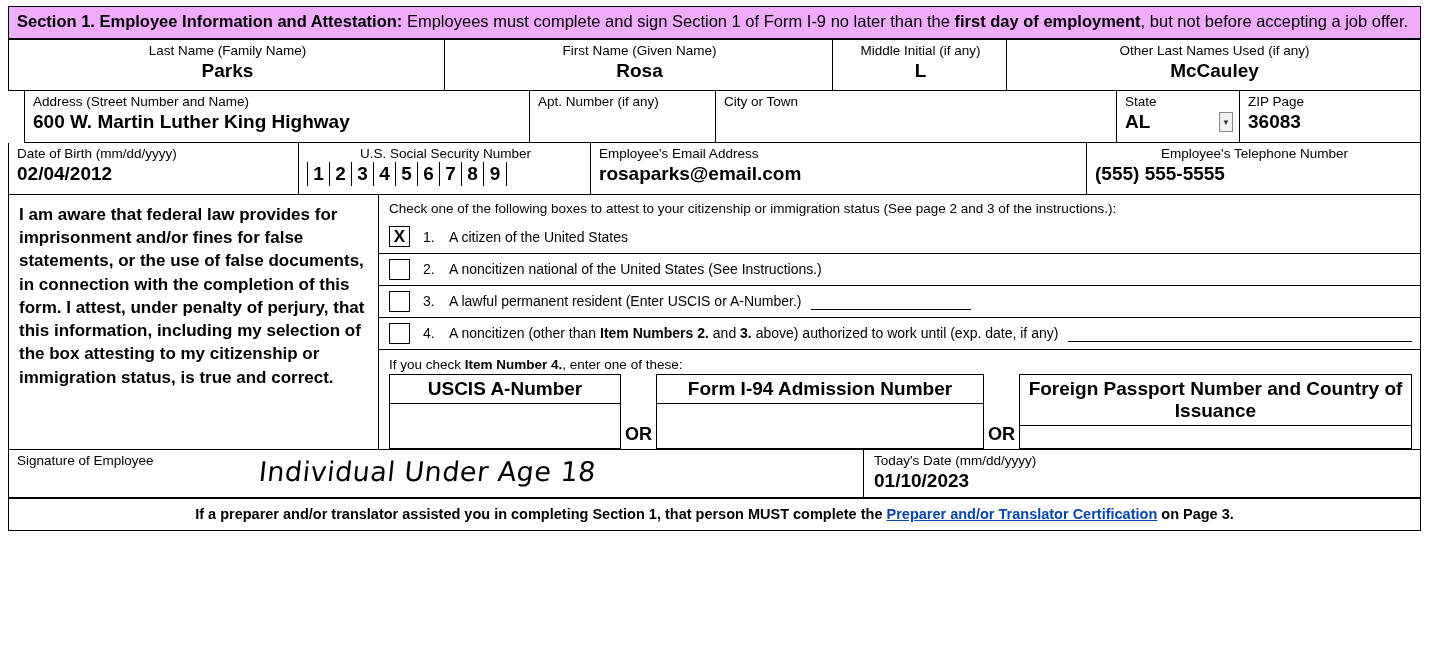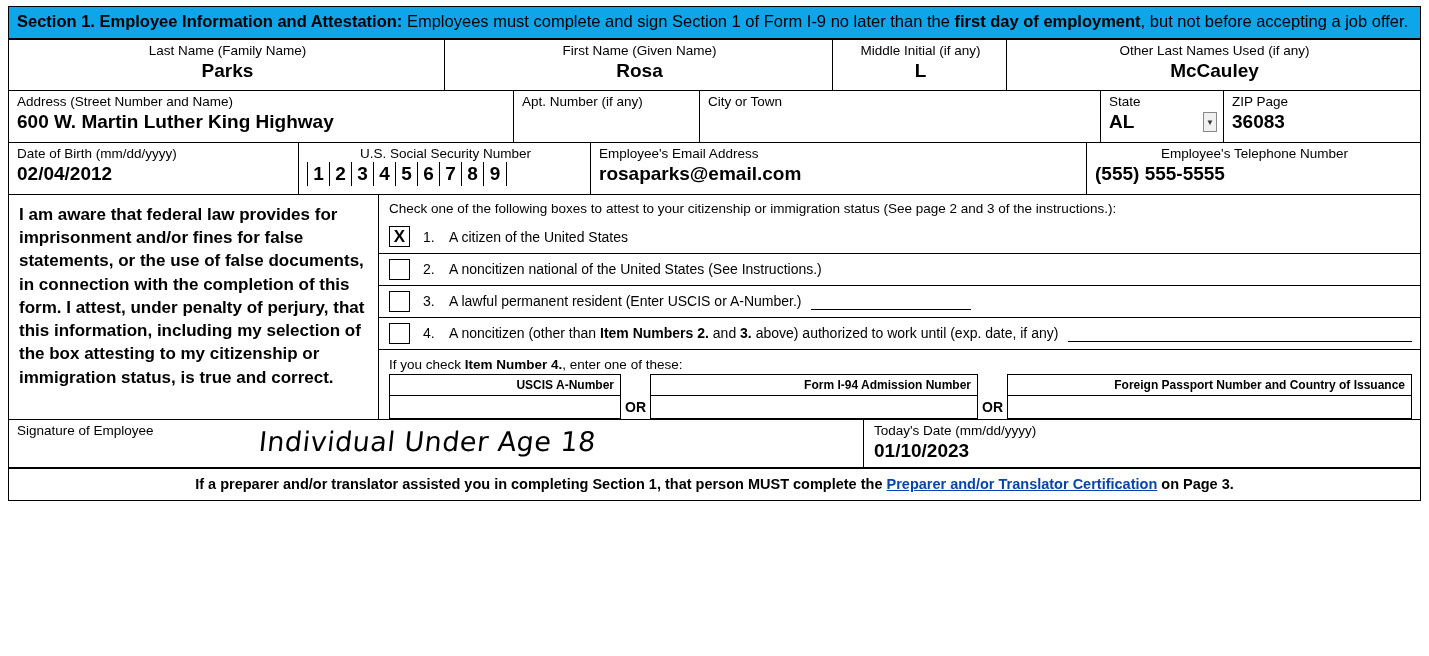--- a/index.html
+++ b/index.html
@@ -12,38 +12,38 @@
     width: 1429px;
     height: 656px;
     position: relative;
     background: #ffffff;
     padding: 6px 8px 4px 8px;
   }
 
   
   .section-header {
     border: 1px solid #000;
-    background: #0ea5e9;
+    background: #f0abfc;
     padding: 4px 8px 5px 8px;
     font-size: 16.5px;
     line-height: 1.32;
     color: #000;
   }
   .section-header b { font-weight: bold; }
 
   
   .row { display: flex; border-left: 1px solid #000; border-right: 1px solid #000; border-bottom: 1px solid #000; }
   .row.first { border-top: 1px solid #000; text-align: center; }
   .cell { border-right: 1px solid #000; padding: 3px 6px 2px 8px; position: relative; overflow: hidden; }
   .cell:last-child { border-right: none; }
   .lbl { font-size: 13.5px; color: #000; line-height: 1.15; white-space: nowrap; }
   .val { font-size: 19px; font-weight: bold; color: #000; line-height: 1.15; margin-top: 2px; }
 
   .h-name { height: 52px; }
-  .h-addr { height: 52px; }
+  .h-addr { height: 52px; margin-left: 16px; }
   .h-dob  { height: 52px; }
 
   
   .ssn-wrap { display: flex; align-items: flex-end; margin-top: 1px; }
   .ssn-digit {
     width: 22px; text-align: center;
     font-size: 19px; font-weight: bold;
     border-right: 1px solid #000;
     height: 24px; line-height: 24px;
   }
@@ -80,23 +80,23 @@
   .cb-text { font-size: 14px; }
   .cb-text b { font-weight: bold; }
   .cb-line { flex: 1; border-bottom: 1px solid #000; margin-left: 10px; height: 17px; }
   .cb-line.short { max-width: 160px; }
 
   .if-check { font-size: 13.5px; padding: 7px 8px 4px 10px; border-top: 1px solid #000; }
   .if-check b { font-weight: bold; }
 
   .triple { display: flex; padding: 0 8px 0 10px; margin-top: -2px; }
   .tri-col { border: 1px solid #000; display: flex; flex-direction: column; }
-  .tri-head { text-align: right; font-size: 12px; font-weight: bold; padding: 3px 6px 3px 6px; border-bottom: 1px solid #000; }
+  .tri-head { text-align: center; font-size: 19px; font-weight: bold; padding: 3px 6px 3px 6px; border-bottom: 1px solid #000; }
   .tri-body { height: 22px; }
-  .or { display: flex; align-items: flex-end; justify-content: center; font-size: 14px; font-weight: bold; padding: 0 4px 4px 4px; }
+  .or { display: flex; align-items: flex-end; justify-content: center; font-size: 18px; font-weight: bold; padding: 0 4px 4px 4px; }
 
   
   .sig-row { display: flex; border-left: 1px solid #000; border-right: 1px solid #000; border-bottom: 1px solid #000; height: 48px; }
   .sig-left { flex: 1; border-right: 1px solid #000; padding: 3px 6px 0 8px; position: relative; }
   .sig-right { width: 556px; padding: 3px 6px 0 10px; }
   .sig-script {
     position: absolute; left: 250px; top: 6px;
     font-family: "DejaVu Sans", sans-serif;
     font-size: 27px; color: #000;
     transform: skewX(-6deg);

